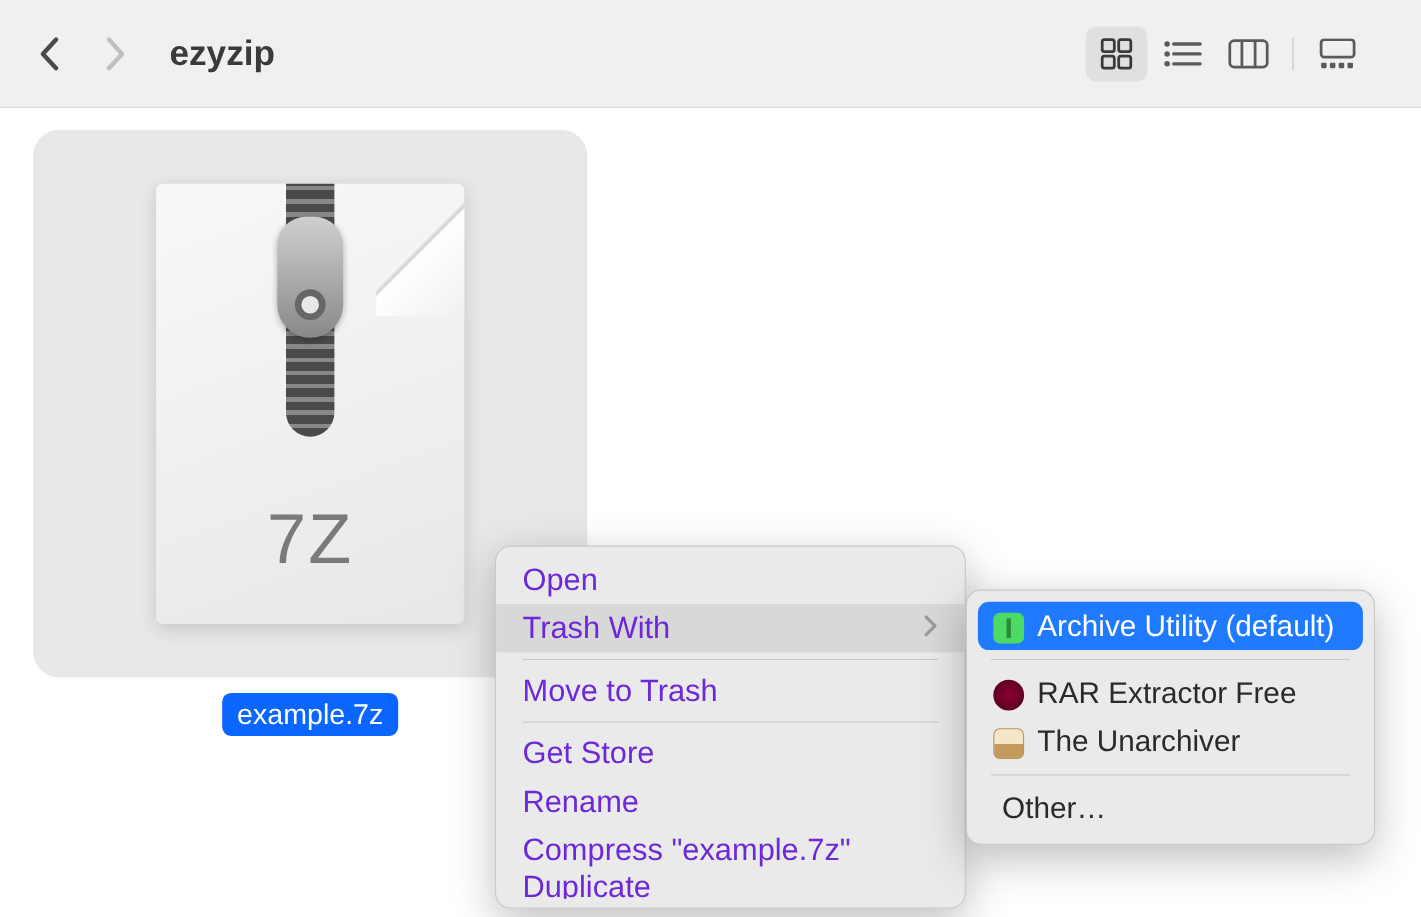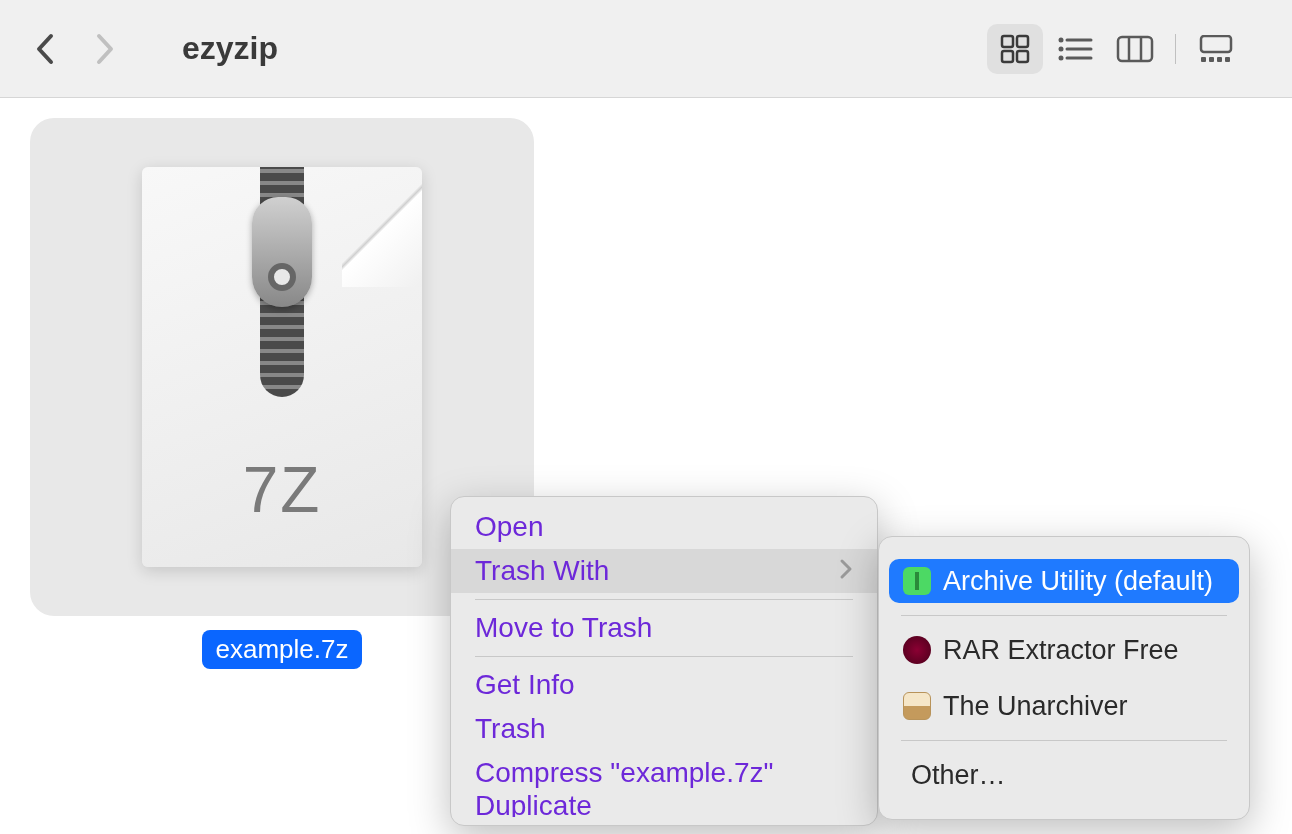--- a/index.html
+++ b/index.html
@@ -43,21 +43,21 @@
       color: #4a4a4a;
       cursor: pointer;
     }
     .nav-button.disabled {
       color: #c0c0c0;
     }
     .folder-title {
       font-size: 32px;
       font-weight: 600;
       color: #3a3a3a;
-      margin-left: 32px;
+      margin-left: 4px;
     }
     .toolbar-right {
       display: flex;
       align-items: center;
       gap: 4px;
       padding-right: 20px;
     }
     .view-button {
       display: flex;
       align-items: center;
@@ -211,27 +211,27 @@
       top: 536px;
       left: 878px;
       width: 372px;
       background: #eaeaea;
       border: 1px solid #c8c8c8;
       border-radius: 14px;
       box-shadow: 0 12px 40px rgba(0,0,0,0.25);
       padding: 10px 0;
     }
     .submenu-item {
-      margin: 12px 10px;
+      margin: 0 10px;
       padding: 6px 14px;
       font-size: 27px;
       color: #2a2a2a;
       cursor: pointer;
       display: flex;
-      align-items: center;
+      align-items: flex-end;
       gap: 12px;
       height: 44px;
       border-radius: 10px;
     }
     .submenu-item.highlighted {
       background: #1f7aff;
       color: #ffffff;
     }
     .app-icon {
       width: 28px;
@@ -348,24 +348,24 @@
           <path d="M3 3 L11 11 L3 19" fill="none" stroke="currentColor" stroke-width="3" stroke-linecap="round" stroke-linejoin="round"></path>
         </svg>
     </span>
   </div>
   <div class="menu-separator"></div>
   <div class="menu-item">
     <span>Move to Trash</span>
   </div>
   <div class="menu-separator"></div>
   <div class="menu-item">
-    <span>Get Info</span>
-  </div>
-  <div class="menu-item">
-    <span>Trash</span>
+    <span>Get Store</span>
+  </div>
+  <div class="menu-item">
+    <span>Rename</span>
   </div>
   <div class="menu-item">
     <span>Compress "example.7z"</span>
   </div>
   <div class="menu-item" style="overflow:hidden; height:22px;">
     <span>Duplicate</span>
   </div>
 </div>
 
 <div class="submenu">

